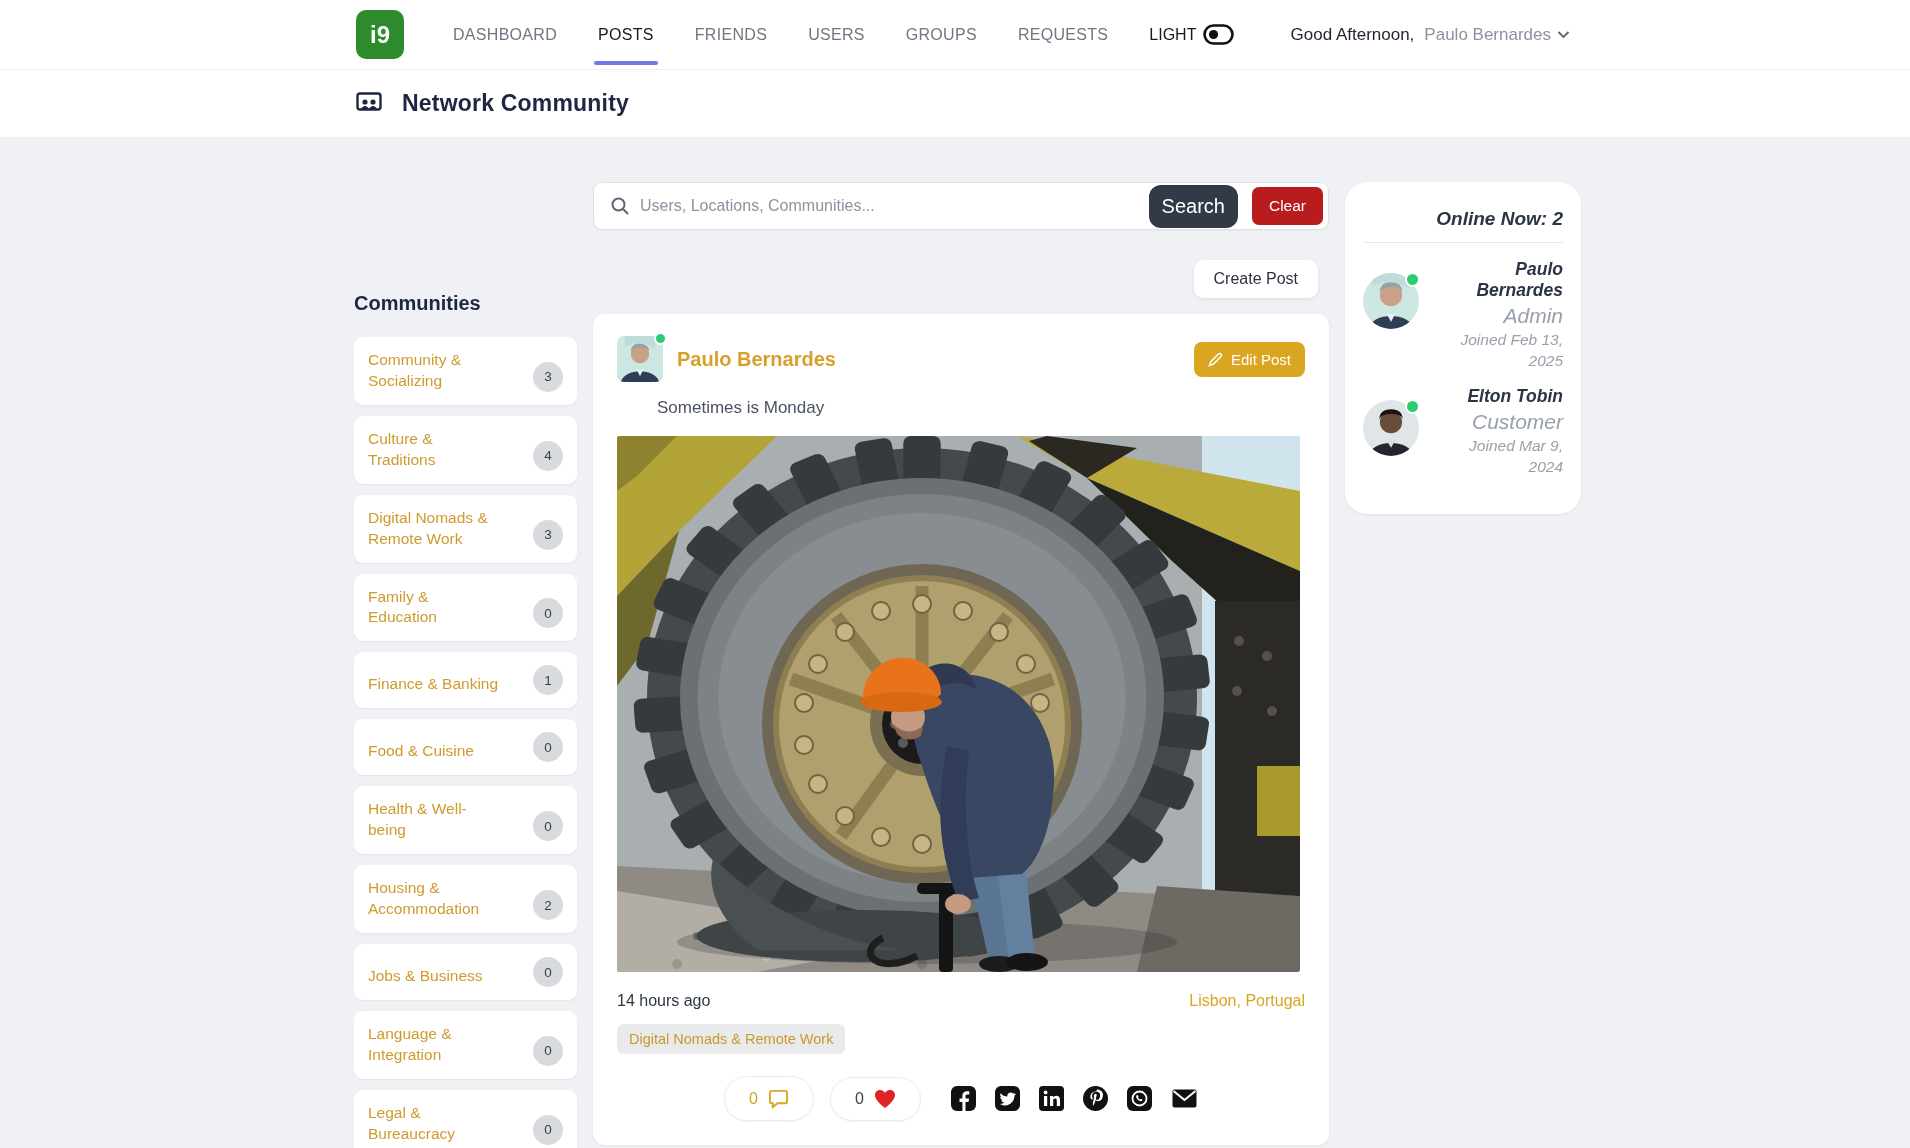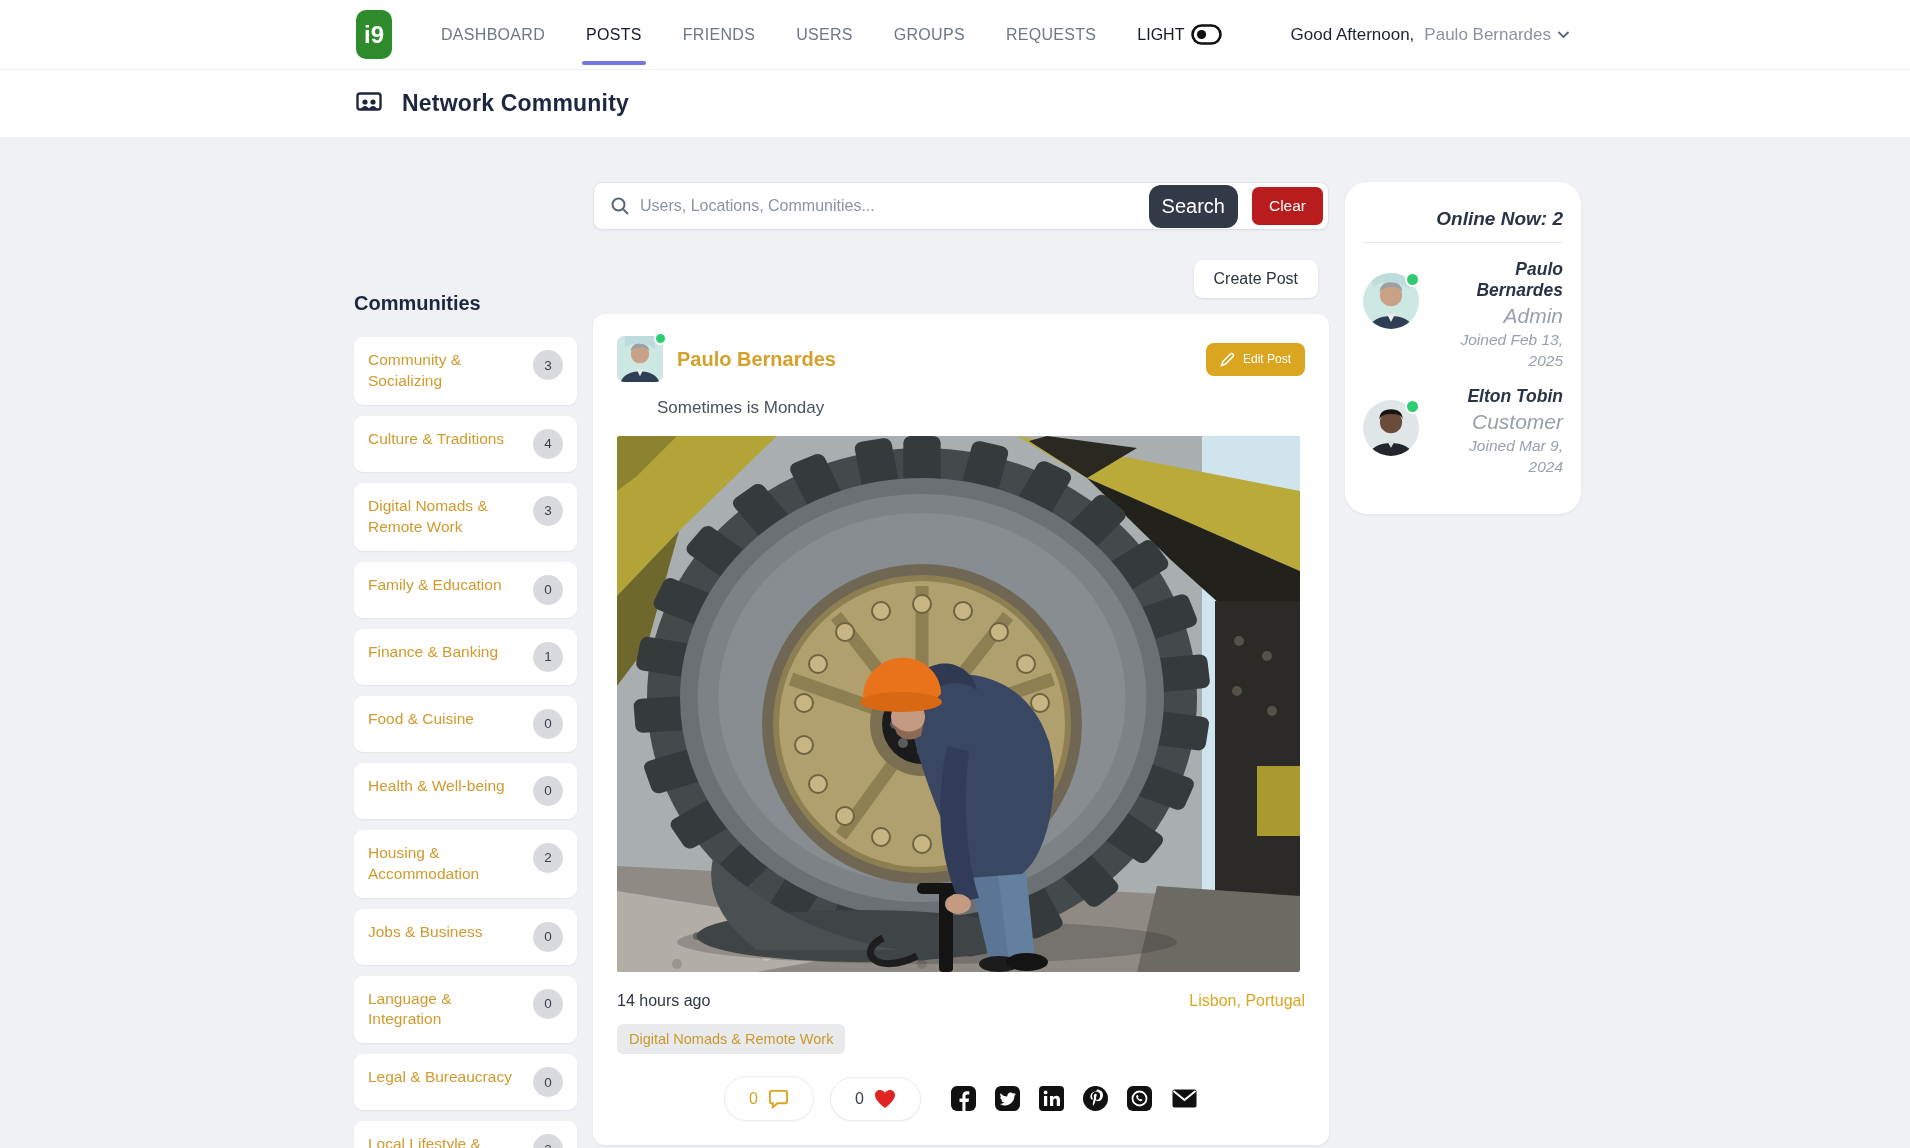--- a/index.html
+++ b/index.html
@@ -2,21 +2,21 @@
 <html><head>
 <meta charset="utf-8">
 <style>
   * { margin:0; padding:0; box-sizing:border-box; }
   html,body { width:1910px; height:1148px; overflow:hidden; }
   body { font-family:"Liberation Sans", sans-serif; background:#eff1f4; color:#2b3445; }
 
   
   .topbar { height:70px; background:#fff; display:flex; align-items:center;
             padding-left:356px; padding-right:340px; border-bottom:1px solid #eef0f3; position:relative; }
-  .logo { width:36px; height:49px; border-radius:10px; background:#2e8b2b; color:#fff;
+  .logo { width:48px; height:49px; border-radius:10px; background:#2e8b2b; color:#fff;
           display:flex; align-items:center; justify-content:center; font-size:24px; font-weight:bold; }
   .nav { display:flex; gap:41px; margin-left:49px; align-items:center; height:100%; }
   .nav-item { font-size:16px; color:#6f7782; letter-spacing:.3px; cursor:pointer;
               display:flex; align-items:center; height:100%; position:relative; }
   .nav-item.active { color:#151b26; }
   .nav-item.active::after { content:""; position:absolute; left:-4px; right:-4px; bottom:4px;
               height:4px; border-radius:2px; background:#7277e3; }
   .theme-toggle { display:flex; align-items:center; gap:7px; font-size:16px; color:#151b26; cursor:pointer; }
   .top-right { margin-left:auto; display:flex; align-items:center; gap:10px; font-size:17px; }
   .greeting { color:#1c2430; }
@@ -27,22 +27,22 @@
   .page-title { font-size:23px; font-weight:bold; color:#1d2742; letter-spacing:.2px; }
 
   
   .content { display:grid; grid-template-columns:223px 736px 236px; column-gap:16px;
              padding:45px 0 0 354px; align-items:start; }
 
   
   .communities { margin-top:110px; }
   .communities h2 { font-size:20px; font-weight:bold; color:#1d2742; margin-bottom:22px; }
   .comm-item { background:#fff; border-radius:9px; box-shadow:0 1px 2px rgba(25,30,40,.06);
-               display:flex; align-items:flex-start; justify-content:space-between;
-               padding:13px 14px; margin-bottom:11px; cursor:pointer; }
+               display:flex; align-items:flex-end; justify-content:space-between;
+               padding:13px 14px; margin-bottom:11px; cursor:pointer;gap:24px; }
   .comm-label { color:#d09a2e; font-size:15.5px; line-height:1.35; padding-right:8px; }
   .comm-badge { min-width:30px; height:30px; border-radius:50%; background:#d8dade; color:#3a414d;
                 font-size:13.5px; display:flex; align-items:center; justify-content:center; flex:0 0 auto; }
 
   
   .search-panel { background:#fff; border:1px solid #dfe1e6; border-radius:9px; height:48px;
                   display:flex; align-items:center; padding:0 5px 0 16px; gap:10px;
                   box-shadow:0 1px 2px rgba(25,30,40,.04); }
   .search-panel input { flex:1; border:none; outline:none; font-size:16px; color:#3a414d;
                         font-family:"Liberation Sans", sans-serif; background:transparent; }
@@ -59,21 +59,21 @@
   
   .post-card { background:#fff; border-radius:12px; box-shadow:0 1px 3px rgba(25,30,40,.07);
                margin-top:16px; padding:22px 24px 24px; }
   .post-head { display:flex; align-items:center; gap:14px; }
   .post-avatar { width:46px; height:46px; border-radius:7px; position:relative; flex:0 0 auto; }
   .post-avatar svg { width:100%; height:100%; border-radius:7px; display:block; }
   .online-dot { position:absolute; width:13px; height:13px; border-radius:50%; background:#2ecc71;
                 border:2px solid #fff; top:-4px; right:-4px; }
   .post-author { color:#d6a02a; font-size:20px; font-weight:bold; cursor:pointer; }
   .btn-edit { margin-left:auto; background:#daa520; color:#fff; border:none; border-radius:8px;
-              font-size:12px; padding:9px 14px; display:flex; align-items:center; gap:8px;
+              font-size:15px; padding:9px 14px; display:flex; align-items:center; gap:8px;
               cursor:pointer; font-family:"Liberation Sans", sans-serif; }
   .post-text { margin-top:16px; font-size:17px; color:#4a5263;margin-left:40px; }
   .post-image { margin-top:18px; width:683px; height:536px; border-radius:3px; overflow:hidden; }
   .post-image svg { display:block; }
   .post-meta { margin-top:20px; display:flex; justify-content:space-between; align-items:baseline; }
   .post-time { font-size:16px; color:#2f3745; }
   .post-location { font-size:16px; color:#daa520; cursor:pointer; }
   .post-tag { display:inline-block; margin-top:14px; background:#e9eaec; border-radius:6px;
               color:#c9992f; font-size:14.5px; padding:7px 12px; cursor:pointer; }
   .action-row { margin-top:22px; display:flex; align-items:center; justify-content:center; gap:16px; }

